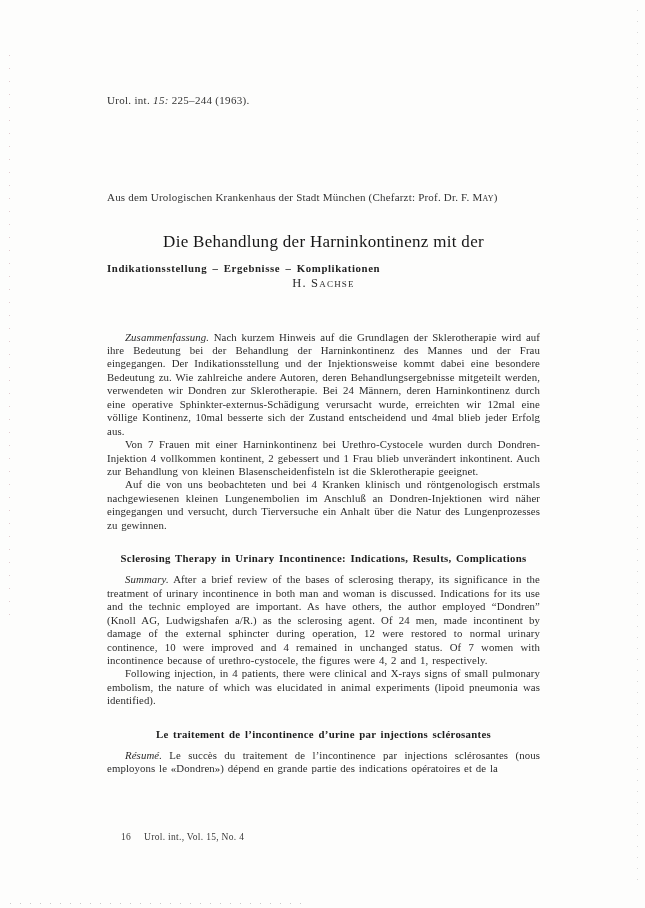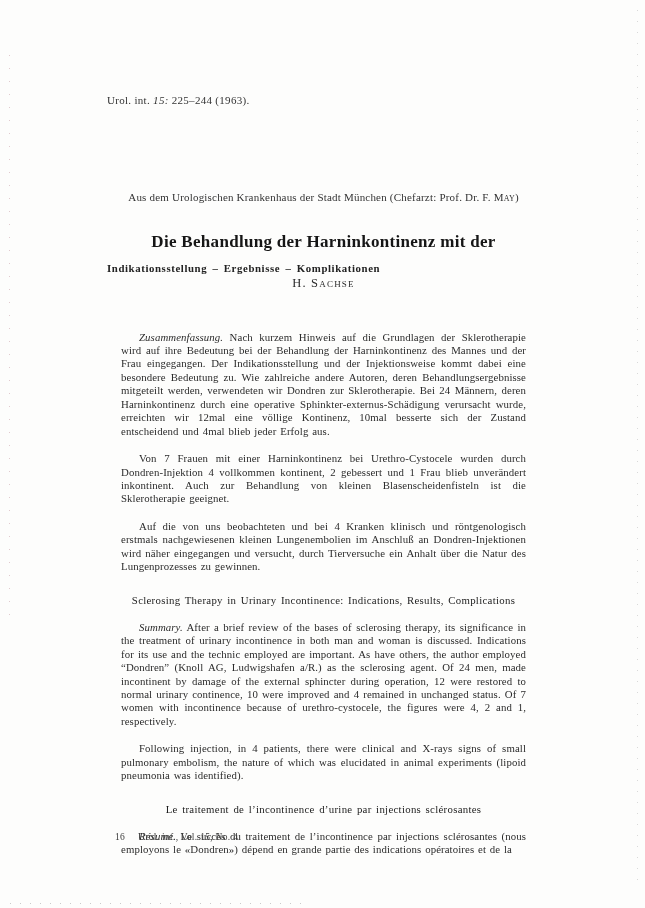--- a/index.html
+++ b/index.html
@@ -40,30 +40,30 @@
     font-size: 11px;
     line-height: 13px;
     color: #333;
     letter-spacing: 0.3px;
   }
   .journal-ref .vol-italic { font-style: italic; }
   .institution {
     margin-top: 83px;
     font-size: 11px;
     line-height: 14px;
-    text-align: center;
+    text-align: left;
     color: #333;
     letter-spacing: 0.2px;
   }
   .smallcaps { font-variant: small-caps; }
   .title {
     margin: 27px 0 0 0;
     font-size: 17px;
     line-height: 22.5px;
-    font-weight: bold;
+    font-weight: normal;
     text-align: center;
     color: #161616;
     letter-spacing: 0.3px;
   }
   .title-line { display: block; }
   .subtitle {
     margin-top: 7px;
     font-size: 10.8px;
     line-height: 14px;
     font-weight: bold;
@@ -75,43 +75,43 @@
   .author {
     margin-top: 0;
     font-size: 12.5px;
     line-height: 16px;
     text-align: center;
     color: #2b2b2b;
     letter-spacing: 1.2px;
   }
   .abstract-block { margin-top: 40px; }
   .body-par {
-    margin: 14px;
+    margin: 0;
     font-size: 10.8px;
     line-height: 13.45px;
     text-align: justify;
     text-indent: 18px;
     color: #2b2b2b;
     word-spacing: 1px;
     letter-spacing: 0.1px;
   }
   .lead-italic { font-style: italic; }
   .section-heading {
     margin: 19px 0 8px 0;
     font-size: 10.8px;
     line-height: 14px;
-    font-weight: normal;
+    font-weight: bold;
     text-align: center;
     color: #1d1d1d;
     letter-spacing: 0.3px;
     word-spacing: 1.5px;
   }
   .footer {
     position: absolute;
-    left: 115px;
+    left: 121px;
     top: 831px;
     font-size: 9.5px;
     line-height: 12px;
     color: #3a3a3a;
     letter-spacing: 0.3px;
   }
   .footer .footer-journal { margin-left: 13px; }
 </style>
 </head>
 <body>

